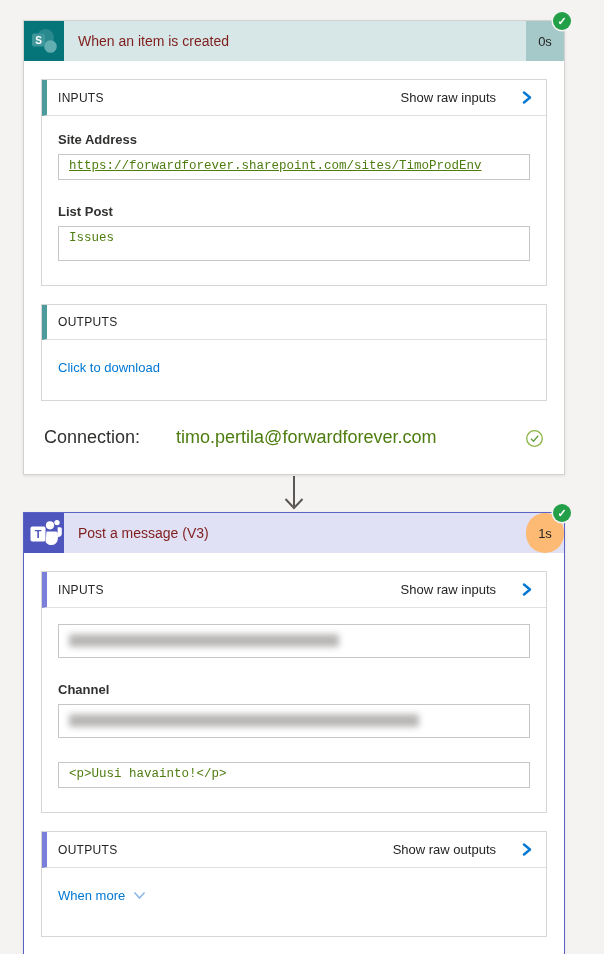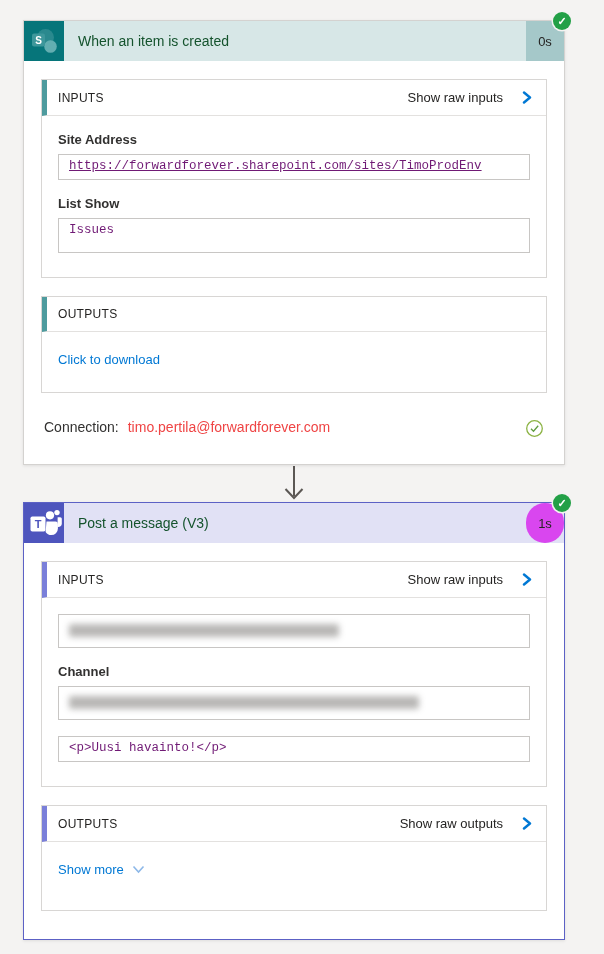--- a/index.html
+++ b/index.html
@@ -21,24 +21,24 @@
   }
   .card.teams { border: 1.5px solid #5c61c5; }
 
   
   .card-header { display: flex; align-items: stretch; height: 40px; cursor: pointer; }
   .icon-box { width: 40px; height: 40px; flex: 0 0 40px; display: flex; align-items: center; justify-content: center; }
   .sp .icon-box { background: #06757a; }
   .teams .icon-box { background: #4e55bd; }
   .sp .card-header { background: #d7e7e7; }
   .teams .card-header { background: #e1e1f5; }
-  .card-title { flex: 1; display: flex; align-items: center; padding-left: 14px; font-size: 14px; color: #14532d; }
+  .card-title { flex: 1; display: flex; align-items: center; padding-left: 14px; font-size: 14px; color: #7f1d1d; }
   .duration { width: 38px; flex: 0 0 38px; display: flex; align-items: center; justify-content: center; font-size: 13px; }
   .sp .duration { background: #a5c8c9; }
-  .teams .duration { background: #d946ef; border-radius: 19px; }
+  .teams .duration { background: #fdba74; border-radius: 19px; }
 
   .status-badge {
     position: absolute; top: -9px; right: -7px;
     width: 18px; height: 18px; border-radius: 50%;
     background: #23a047; color: #fff;
     display: flex; align-items: center; justify-content: center;
     font-size: 11px; font-weight: bold; z-index: 3;
     box-shadow: 0 0 0 1.5px #f4f3f2;
   }
 
@@ -47,47 +47,47 @@
 
   .sec-box { border: 1px solid #d8d6d4; margin-bottom: 18px; }
   .sec-head {
     display: flex; align-items: center;
     padding: 10px 14px 10px 11px;
     border-bottom: 1px solid #e3e1df;
   }
   .sp .sec-head { border-left: 5px solid #4e9b9e; }
   .teams .sec-head { border-left: 5px solid #7a7fd9; }
   .sec-title { font-size: 12px; font-weight: normal; letter-spacing: .3px; color: #252423; }
-  .raw-link { margin-left: auto; display: flex; align-items: center; gap: 19px; font-size: 13px; color: #252423; cursor: pointer; }
+  .raw-link { margin-left: auto; display: flex; align-items: center; gap: 26px; font-size: 13px; color: #252423; cursor: pointer; }
   .sec-body { padding: 16px 16px 20px; }
 
-  .field { margin-bottom: 16px; }
+  .field { margin-bottom: 24px; }
   .field:last-child { margin-bottom: 4px; }
   .field-label { font-size: 13px; font-weight: bold; color: #323130; margin-bottom: 7px; }
   .field-value {
     border: 1px solid #c8c6c4;
     padding: 4px 10px;
     font-family: "Liberation Mono", "DejaVu Sans Mono", monospace;
     font-size: 12.5px;
     min-height: 26px;
-    color: #701a75;
+    color: #4d7c0f;
     white-space: nowrap; overflow: hidden;
   }
   .field-value.tall { min-height: 35px; }
   .field-value.underline { text-decoration: underline; }
 
   .blur-bar { height: 13px; margin: 5px 0 6px; border-radius: 2px; background: #9b9997; filter: blur(3px); opacity: .7; }
   .w270 { width: 270px; } .w350 { width: 350px; }
 
   .link { color: #0078d4; font-size: 13px; cursor: pointer; text-decoration: none; display: inline-flex; align-items: center; gap: 8px; }
   .outputs-body { padding: 18px 16px 24px; }
 
-  .connection-row { display: flex; align-items: flex-start; gap: 9px; padding: 8px 3px 16px; font-size: 14px; }
+  .connection-row { display: flex; align-items: flex-end; padding: 8px 3px 16px; font-size: 18px; }
   .connection-label { color: #323130; }
-  .connection-account { color: #ef4444; cursor: pointer; }
+  .connection-account { color: #4d7c0f; cursor: pointer; margin-left: 36px; }
   .connection-status { margin-left: auto; display: flex; }
 
   
   .arrow-wrap { width: 542px; margin-left: 23px; height: 37px; display: flex; justify-content: center; align-items: center; }
 </style>
 </head>
 <body>
 
 <div class="flow">
 
@@ -118,21 +118,21 @@
                 <path d="M2 1.5 L8 6.5 L2 11.5" stroke="#0078d4" stroke-width="2.4" fill="none" stroke-linecap="round" stroke-linejoin="round"></path>
               </svg>
           </span>
         </div>
         <div class="sec-body">
           <div class="field">
             <div class="field-label">Site Address</div>
             <div class="field-value underline">https://forwardforever.sharepoint.com/sites/TimoProdEnv</div>
           </div>
           <div class="field">
-            <div class="field-label">List Show</div>
+            <div class="field-label">List Post</div>
             <div class="field-value tall">Issues</div>
           </div>
         </div>
       </div>
 
       <div class="sec-box">
         <div class="sec-head">
           <span class="sec-title">OUTPUTS</span>
         </div>
         <div class="outputs-body">
@@ -213,21 +213,21 @@
           <span class="sec-title">OUTPUTS</span>
           <span class="raw-link">
             <span>Show raw outputs</span>
             <svg width="10" height="13" viewBox="0 0 10 13">
                 <path d="M2 1.5 L8 6.5 L2 11.5" stroke="#0078d4" stroke-width="2.4" fill="none" stroke-linecap="round" stroke-linejoin="round"></path>
               </svg>
           </span>
         </div>
         <div class="outputs-body" style="padding-bottom:32px;">
           <a class="link">
-            <span>Show more</span>
+            <span>When more</span>
             <svg width="13" height="9" viewBox="0 0 13 9">
                 <path d="M1.5 1.5 L6.5 7 L11.5 1.5" stroke="#8db8e8" stroke-width="1.6" fill="none"></path>
               </svg>
           </a>
         </div>
       </div>
 
     </div>
   </div>
 

